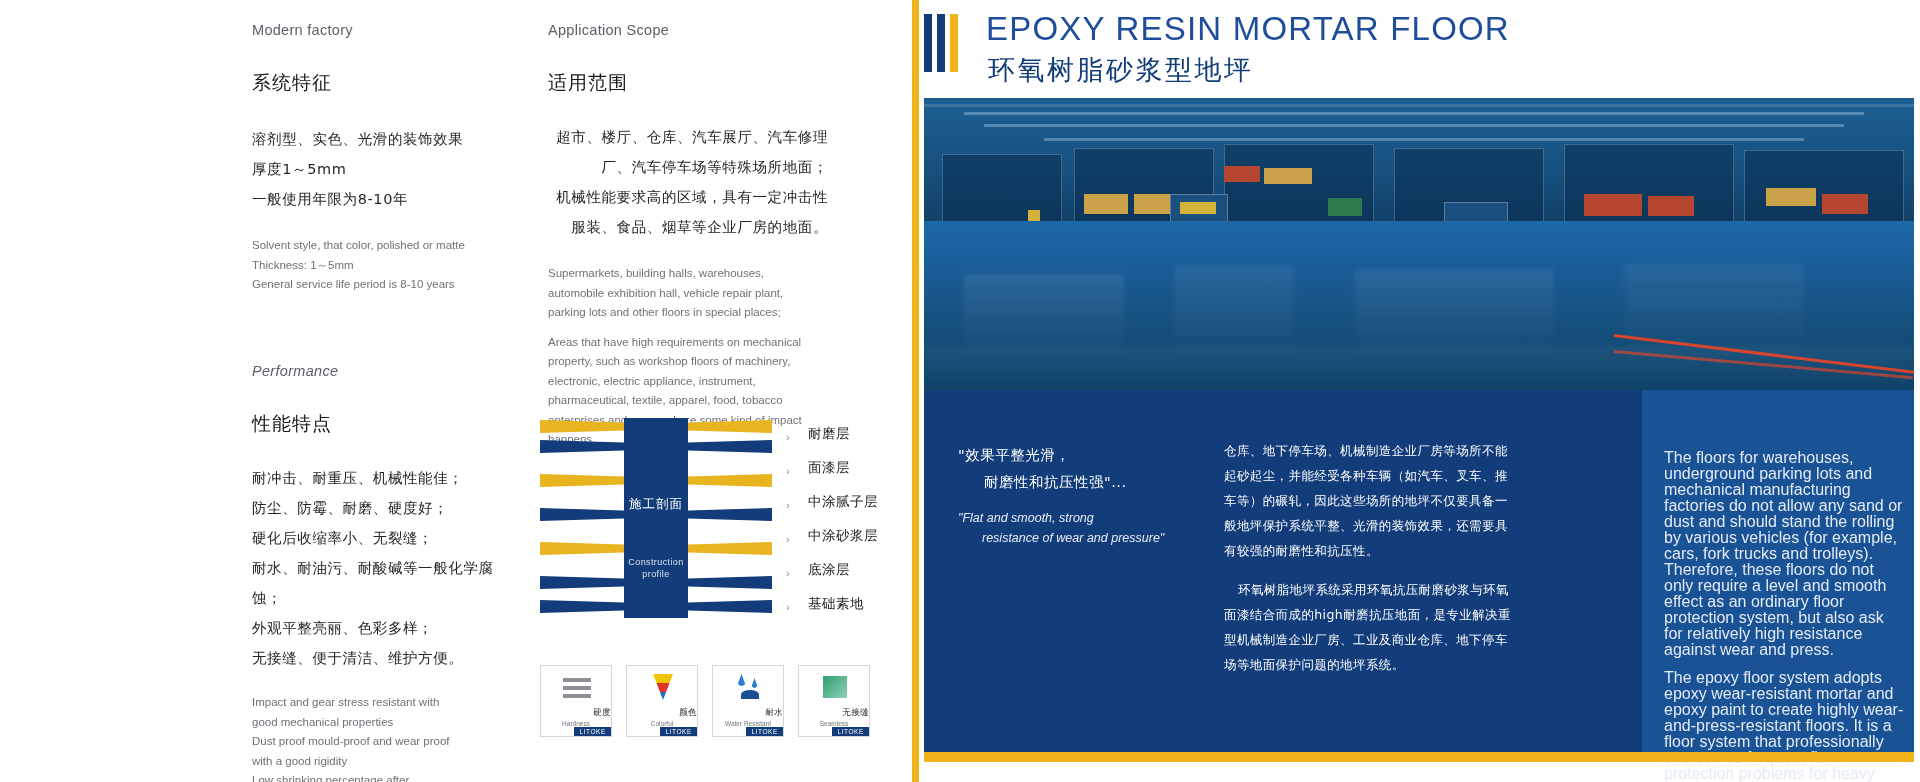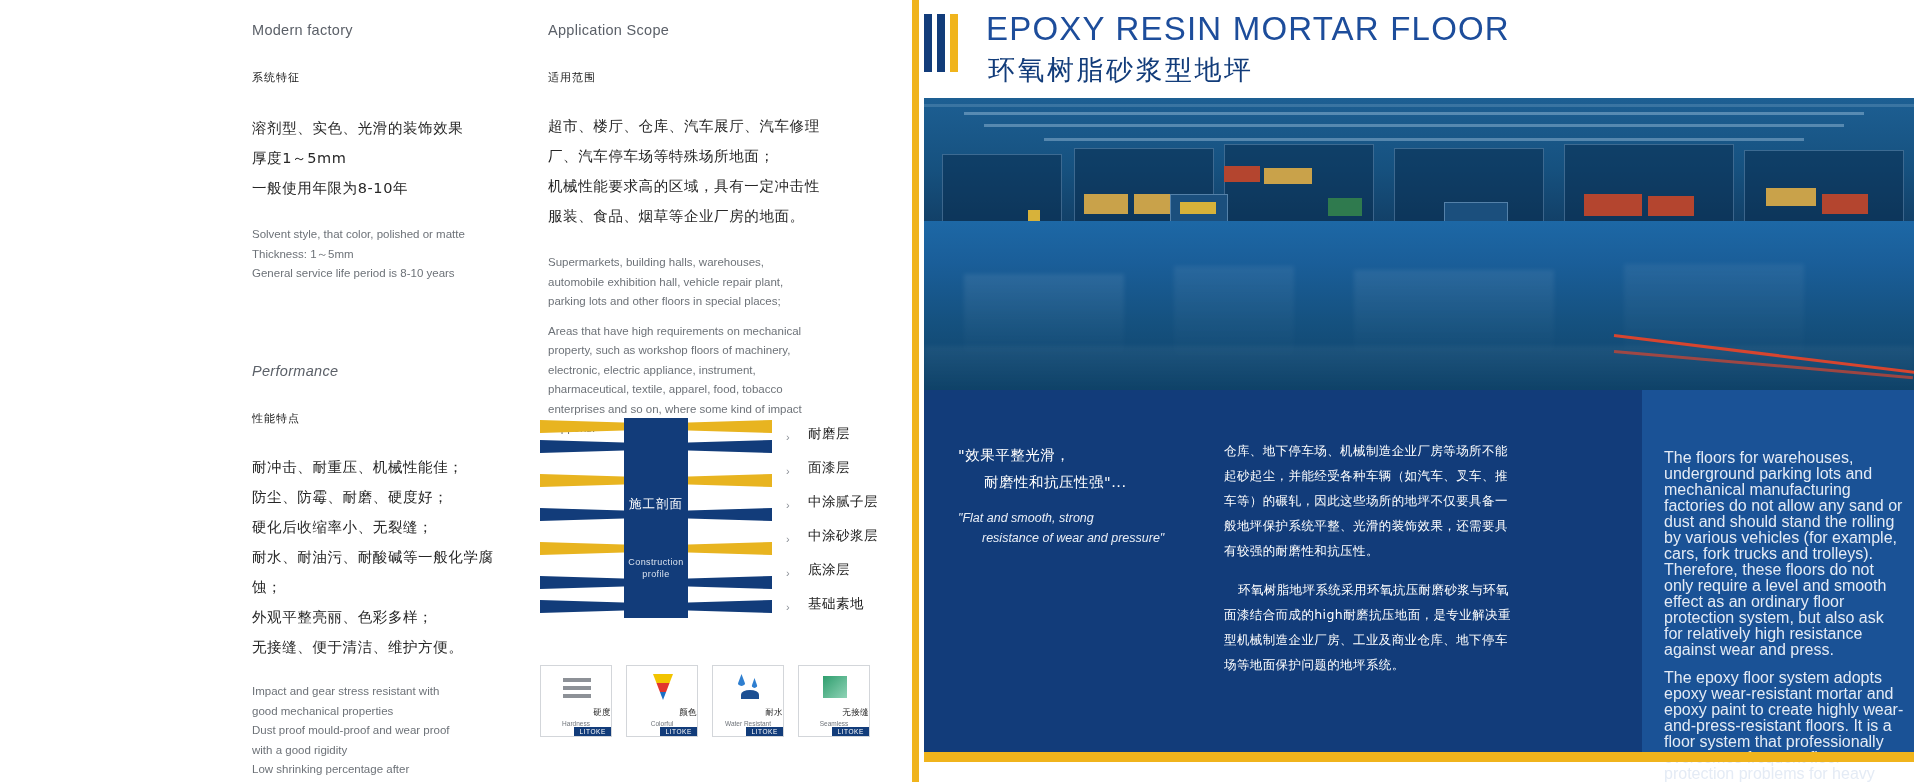--- a/index.html
+++ b/index.html
@@ -17,21 +17,21 @@
 
   
   .lbl-en-head {
     font-family: "Liberation Sans", sans-serif;
     font-size: 14.5px;
     color: #5b6068;
     letter-spacing: .3px;
   }
   .lbl-cn-head {
     font-family: "DejaVu Sans", sans-serif;
-    font-size: 11px;
+    font-size: 19px;
     color: #1a1a1a;
     letter-spacing: 1px;
     margin-top: 32px;
   }
   .cn-body {
     font-family: "DejaVu Sans", sans-serif;
     font-size: 14.5px;
     color: #262626;
     line-height: 30px;
     letter-spacing: .6px;
@@ -317,21 +317,21 @@
       <div>Dust proof mould-proof and wear proof with a good rigidity</div>
       <div>Low shrinking percentage after rigidification and no cracks</div>
 
     </div>
   </div>
 
   <div id="col-mid">
     <div class="lbl-en-head" style="margin-bottom:16px;">Application Scope</div>
     <div class="lbl-cn-head" style="margin-bottom:26px;font-family:Liberation Serif, serif;">适用范围</div>
 
-    <div class="cn-body" style="width:280px;">
+    <div class="cn-body" style="width:280px;text-align:right;">
       <div>超市、楼厅、仓库、汽车展厅、汽车修理</div>
       <div>厂、汽车停车场等特殊场所地面；</div>
       <div>机械性能要求高的区域，具有一定冲击性</div>
       <div>服装、食品、烟草等企业厂房的地面。</div>
     </div>
 
     <div class="en-body" style="margin-top:22px;width:268px;">
       <div>Supermarkets, building halls, warehouses, automobile exhibition hall, vehicle repair plant, parking lots and other floors in special places;</div>
       <div style="margin-top:10px;">Areas that have high requirements on mechanical property, such as workshop floors of machinery, electronic, electric appliance, instrument, pharmaceutical, textile, apparel, food, tobacco enterprises and so on, where some kind of impact happens.</div>
     </div>

